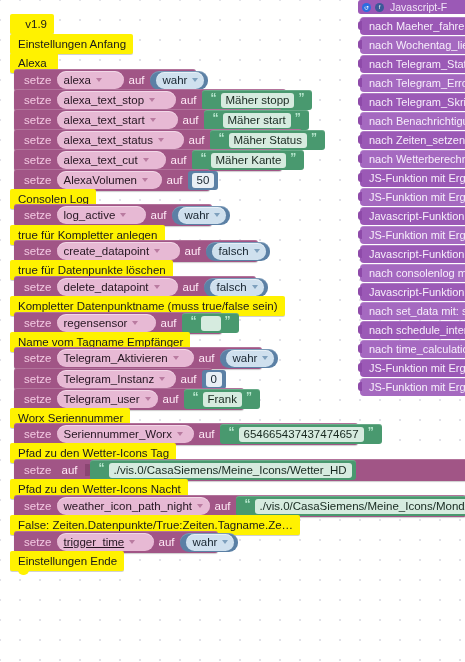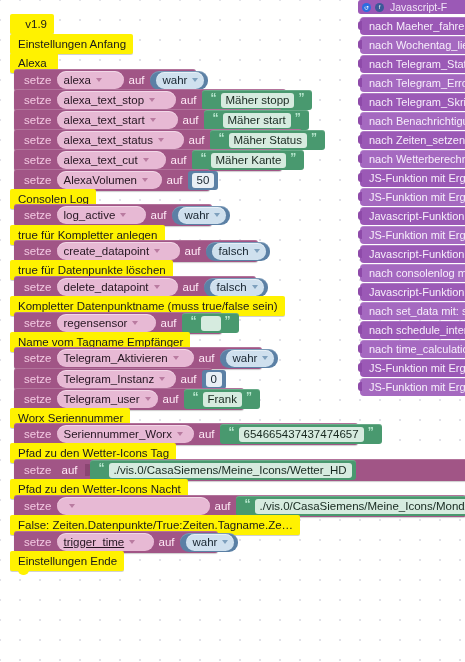--- a/index.html
+++ b/index.html
@@ -384,20 +384,21 @@
           <span class="q">“</span>
           <div class="flds">./vis.0/CasaSiemens/Meine_Icons/Wetter_HD</div>
         </div>
       </div>
       <div class="blk cmt" style="top: 479px; left: 10px; min-width: 165px;">
         <span>Pfad zu den Wetter-Icons Nacht</span>
       </div>
       <div class="blk setze" style="top: 495px; left: 14px; width: 452px;">
         <span class="kw">setze</span>
         <div class="fld" style="min-width: 142px;">
+          <span>weather_icon_path_night</span>
           <span class="caret"></span>
         </div>
         <span class="kw2">auf</span>
         <span class="socket"></span>
         <div class="val-str">
           <span class="q">“</span>
           <div class="flds">./vis.0/CasaSiemens/Meine_Icons/Mond/</div>
         </div>
       </div>
       <div class="blk cmt" style="top: 515px; left: 10px; min-width: 270px;">

